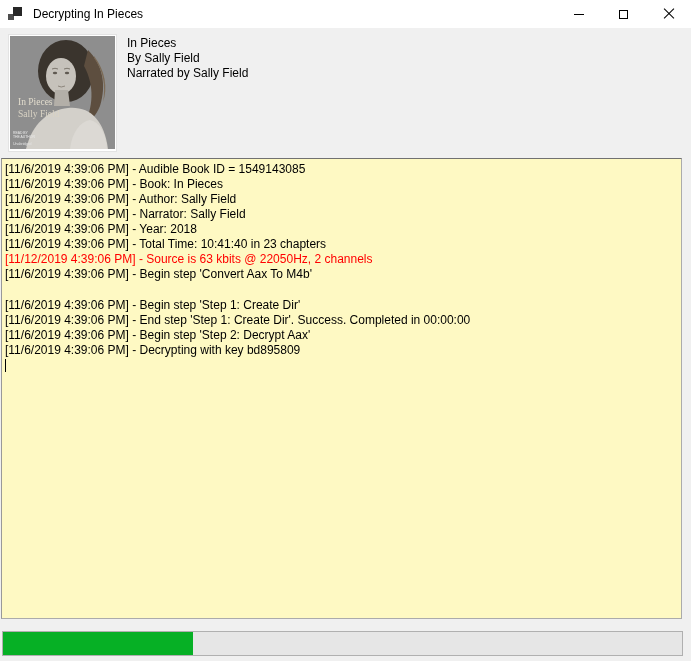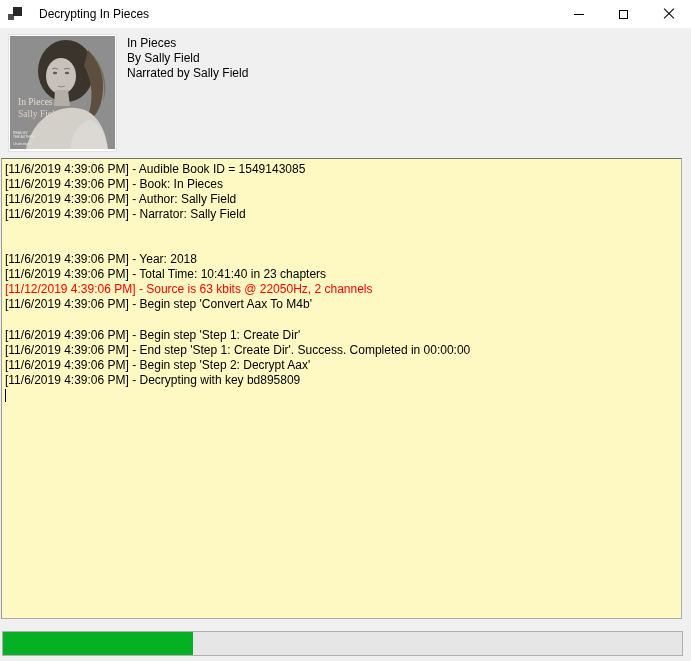--- a/index.html
+++ b/index.html
@@ -33,21 +33,21 @@
     position: absolute; left: 0; bottom: 1px;
     width: 6px; height: 6px;
     background: #4d4d4d;
   }
   .app-icon .sq-big {
     position: absolute; right: 0; top: 0;
     width: 9px; height: 9px;
     background: #262626;
   }
   .title-text {
-    margin-left: 17px;
+    margin-left: 11px;
     font-size: 12px;
     color: #000000;
     white-space: nowrap;
   }
   .win-controls {
     margin-left: auto;
     display: flex;
     height: 100%;
   }
   .win-btn {
@@ -180,21 +180,21 @@
     <div>By Sally Field</div>
     <div>Narrated by Sally Field</div>
   </div>
 
   <div class="log-box">
     <div>
         <div class="log-line" style="color: rgb(0, 0, 0);">[11/6/2019 4:39:06 PM] - Audible Book ID = 1549143085</div>
         <div class="log-line" style="color: rgb(0, 0, 0);">[11/6/2019 4:39:06 PM] - Book: In Pieces</div>
         <div class="log-line" style="color: rgb(0, 0, 0);">[11/6/2019 4:39:06 PM] - Author: Sally Field</div>
         <div class="log-line" style="color: rgb(0, 0, 0);">[11/6/2019 4:39:06 PM] - Narrator: Sally Field</div>
-        <div class="log-line" style="color: rgb(0, 0, 0); margin-top: 30px;">[11/6/2019 4:39:06 PM] - Year: 2018</div>
+        <div class="log-line" style="color: rgb(0, 0, 0);">[11/6/2019 4:39:06 PM] - Year: 2018</div>
         <div class="log-line" style="color: rgb(0, 0, 0);">[11/6/2019 4:39:06 PM] - Total Time: 10:41:40 in 23 chapters</div>
         <div class="log-line" style="color: rgb(255, 0, 0);">[11/12/2019 4:39:06 PM] - Source is 63 kbits @ 22050Hz, 2 channels</div>
         <div class="log-line" style="color: rgb(0, 0, 0);">[11/6/2019 4:39:06 PM] - Begin step 'Convert Aax To M4b'</div>
         <div class="log-line" style="color: rgb(0, 0, 0); margin-top: 16px;">[11/6/2019 4:39:06 PM] - Begin step 'Step 1: Create Dir'</div>
         <div class="log-line" style="color: rgb(0, 0, 0);">[11/6/2019 4:39:06 PM] - End step 'Step 1: Create Dir'. Success. Completed in 00:00:00</div>
         <div class="log-line" style="color: rgb(0, 0, 0);">[11/6/2019 4:39:06 PM] - Begin step 'Step 2: Decrypt Aax'</div>
         <div class="log-line" style="color: rgb(0, 0, 0);">[11/6/2019 4:39:06 PM] - Decrypting with key bd895809</div>
       </div>
     <div class="text-caret"></div>
   </div>

